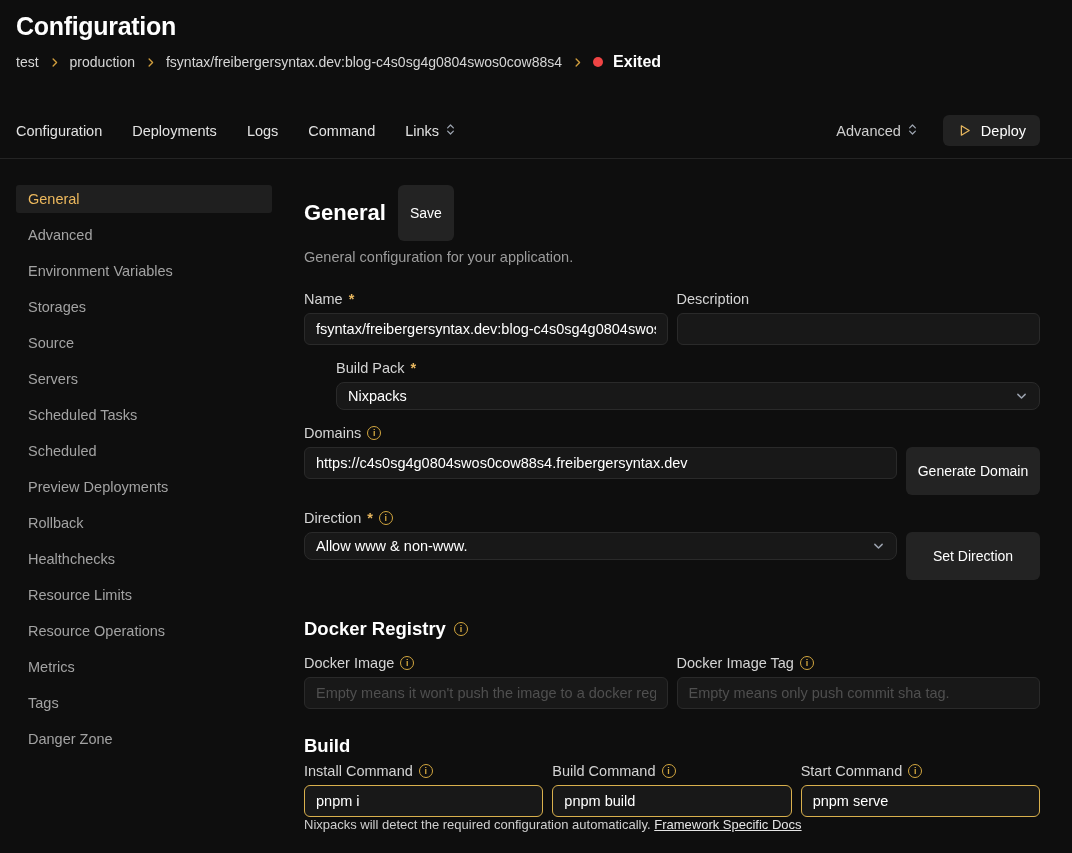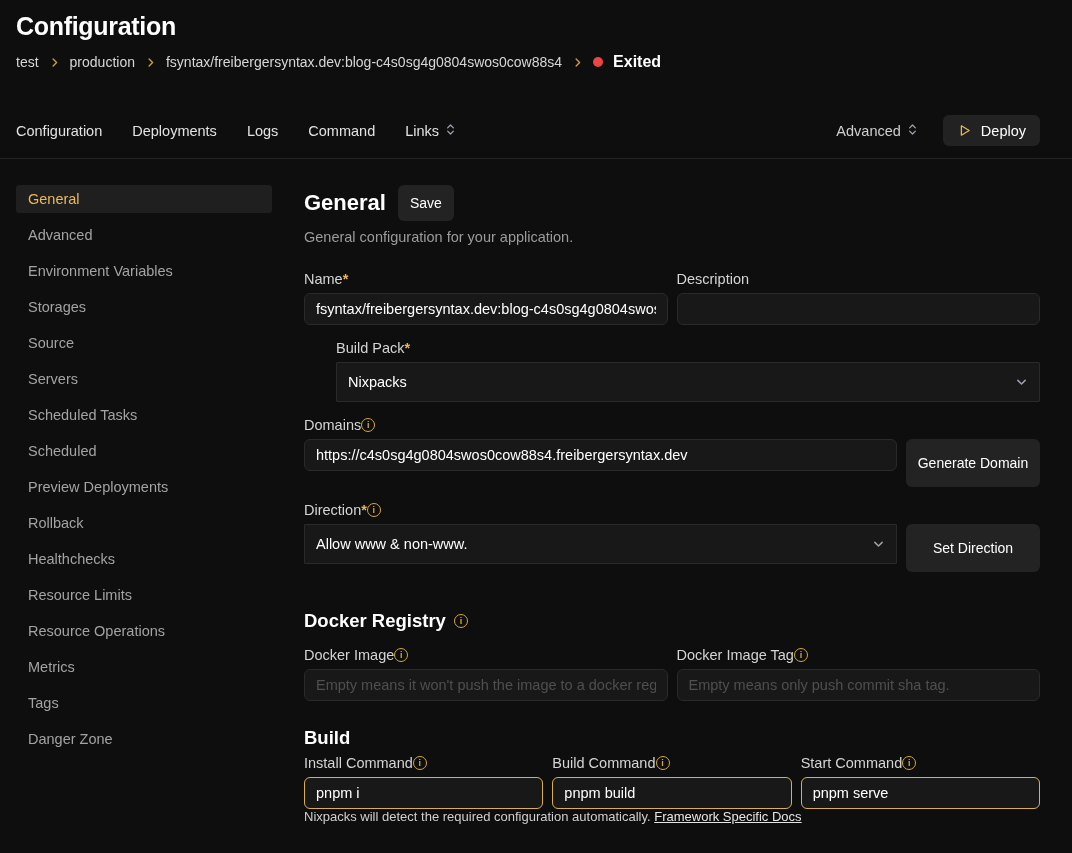--- a/index.html
+++ b/index.html
@@ -27,32 +27,32 @@
   .divider { border-bottom: 1px solid #242424; margin-top: 12px; }
 
   .content { display: flex; align-items: flex-start; padding: 26px 32px 0 16px; }
   .sidebar { width: 256px; flex-shrink: 0; }
   .side-item { padding: 6px 12px; margin-bottom: 8px; border-radius: 3px; color: #a3a3a3; font-size: 14.5px; cursor: pointer; }
   .side-item.active { background: #1f1f1f; color: #ecb85d; }
 
   .main { flex: 1; margin-left: 32px; min-width: 0; }
   .section-head { display: flex; align-items: center; gap: 12px; }
   .h2 { font-size: 22px; font-weight: 700; }
-  .save-btn { background: #232323; border: none; color: #fff; font-size: 14px; padding: 10px 12px; border-radius: 6px; cursor: pointer; font-family: inherit; }
+  .save-btn { background: #232323; border: none; color: #fff; font-size: 14px; padding: 20px 12px; border-radius: 6px; cursor: pointer; font-family: inherit; }
   .subtitle { color: #9b9b9b; font-size: 14.5px; margin-top: 8px; margin-bottom: 26px; }
 
   .grid-2 { display: grid; grid-template-columns: 1fr 1fr; column-gap: 9px; margin-bottom: 15px; }
   .grid-3 { display: grid; grid-template-columns: 1fr 1fr 1fr; column-gap: 9px; }
-  .field-label { display: flex; align-items: center; gap: 0; color: #d4d4d4; font-size: 14.5px; margin-bottom: 6px; }
+  .field-label { display: flex; align-items: center; gap: 6px; color: #d4d4d4; font-size: 14.5px; margin-bottom: 6px; }
   .req { color: #e7b75f; font-weight: 700; }
   .info-icon { display: inline-flex; align-items: center; justify-content: center; width: 14px; height: 14px; border: 1.3px solid #d3a73f; border-radius: 50%; color: #d3a73f; font-size: 9px; font-weight: 700; line-height: 1; font-style: normal; }
   .tinput { width: 100%; height: 32px; background: #181818; border: 1px solid #2a2a2a; border-radius: 6px; color: #fff; font-size: 14.5px; padding: 0 11px; font-family: inherit; outline: none; }
   .tinput::placeholder { color: #4f4f4f; }
   .tinput.accent { border-color: #d9b04d; }
-  .select { position: relative; width: 100%; height: 40px; background: #181818; border: 1px solid #2a2a2a; border-radius: 1px; display: flex; align-items: center; padding: 0 30px 0 11px; font-size: 14.5px; color: #fff; cursor: pointer; }
+  .select { position: relative; width: 100%; height: 28px; background: #181818; border: 1px solid #2a2a2a; border-radius: 8px; display: flex; align-items: center; padding: 0 30px 0 11px; font-size: 14.5px; color: #fff; cursor: pointer; }
   .select .chev { position: absolute; right: 11px; top: 50%; transform: translateY(-50%); display: flex; }
   .row-with-btn { display: flex; gap: 9px; }
   .row-with-btn .grow { flex: 1; min-width: 0; }
   .side-btn { width: 134px; flex-shrink: 0; height: 48px; background: #232323; border: none; border-radius: 6px; color: #fff; font-size: 14px; cursor: pointer; font-family: inherit; }
 
   .section { margin-top: 38px; }
   .h3 { font-size: 18.5px; font-weight: 700; display: flex; align-items: center; gap: 8px; }
   .section .grid-2, .section .grid-3 { margin-top: 15px; }
   .note { font-size: 13px; color: #cfcfcf; }
   .note a { color: #e5e5e5; text-decoration: underline; cursor: pointer; }

